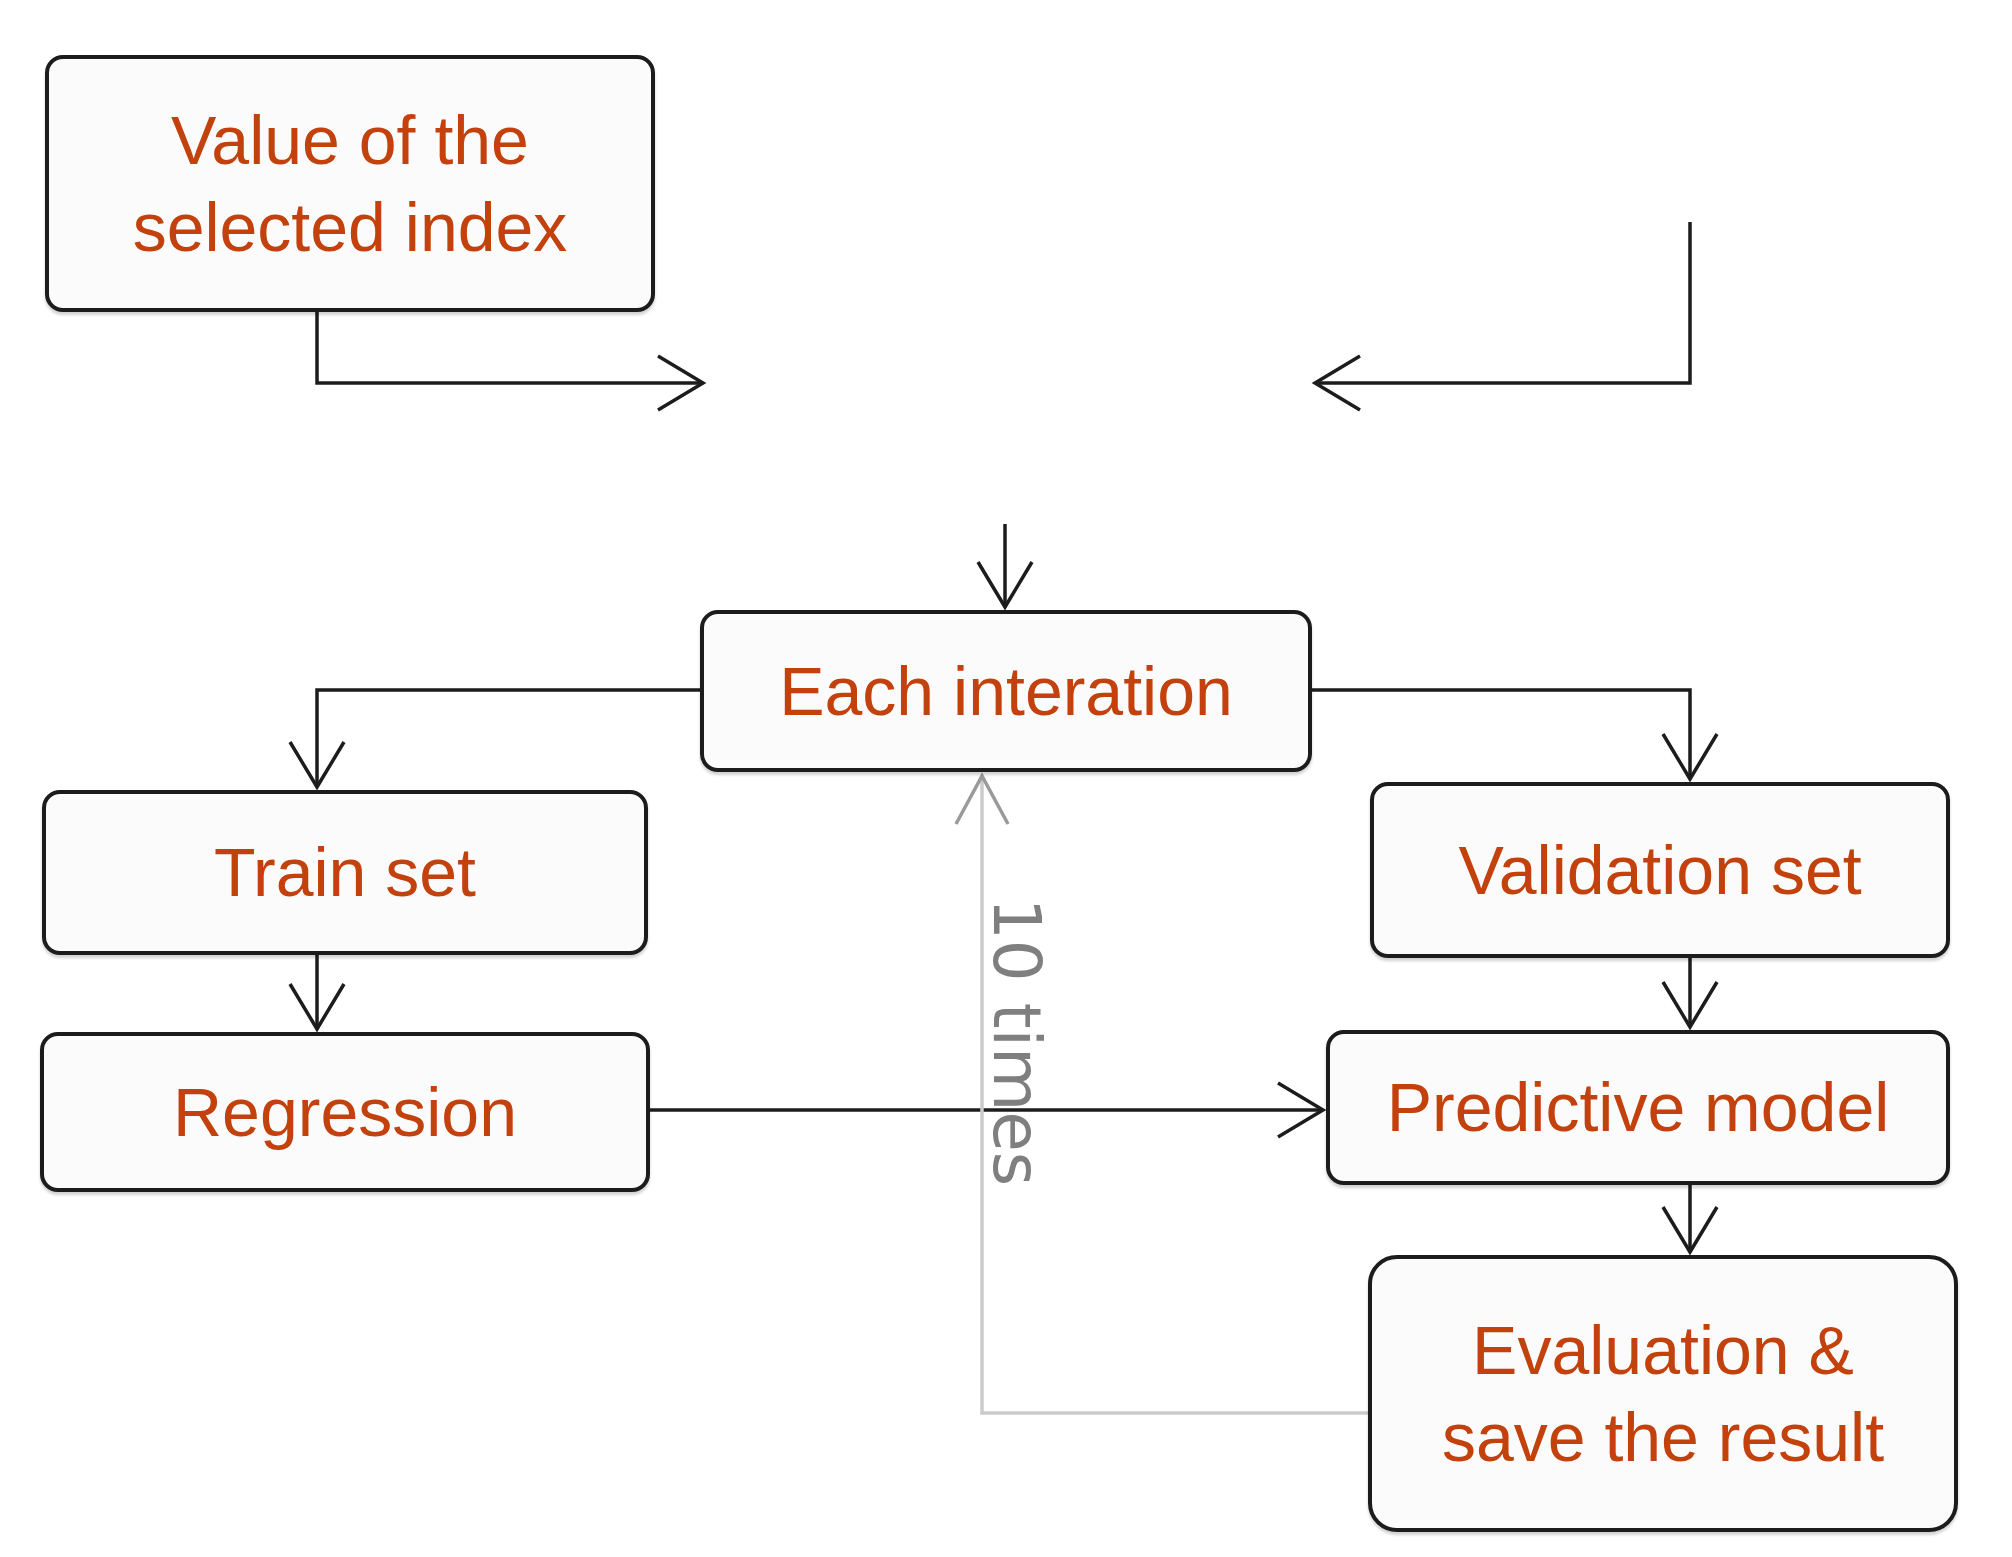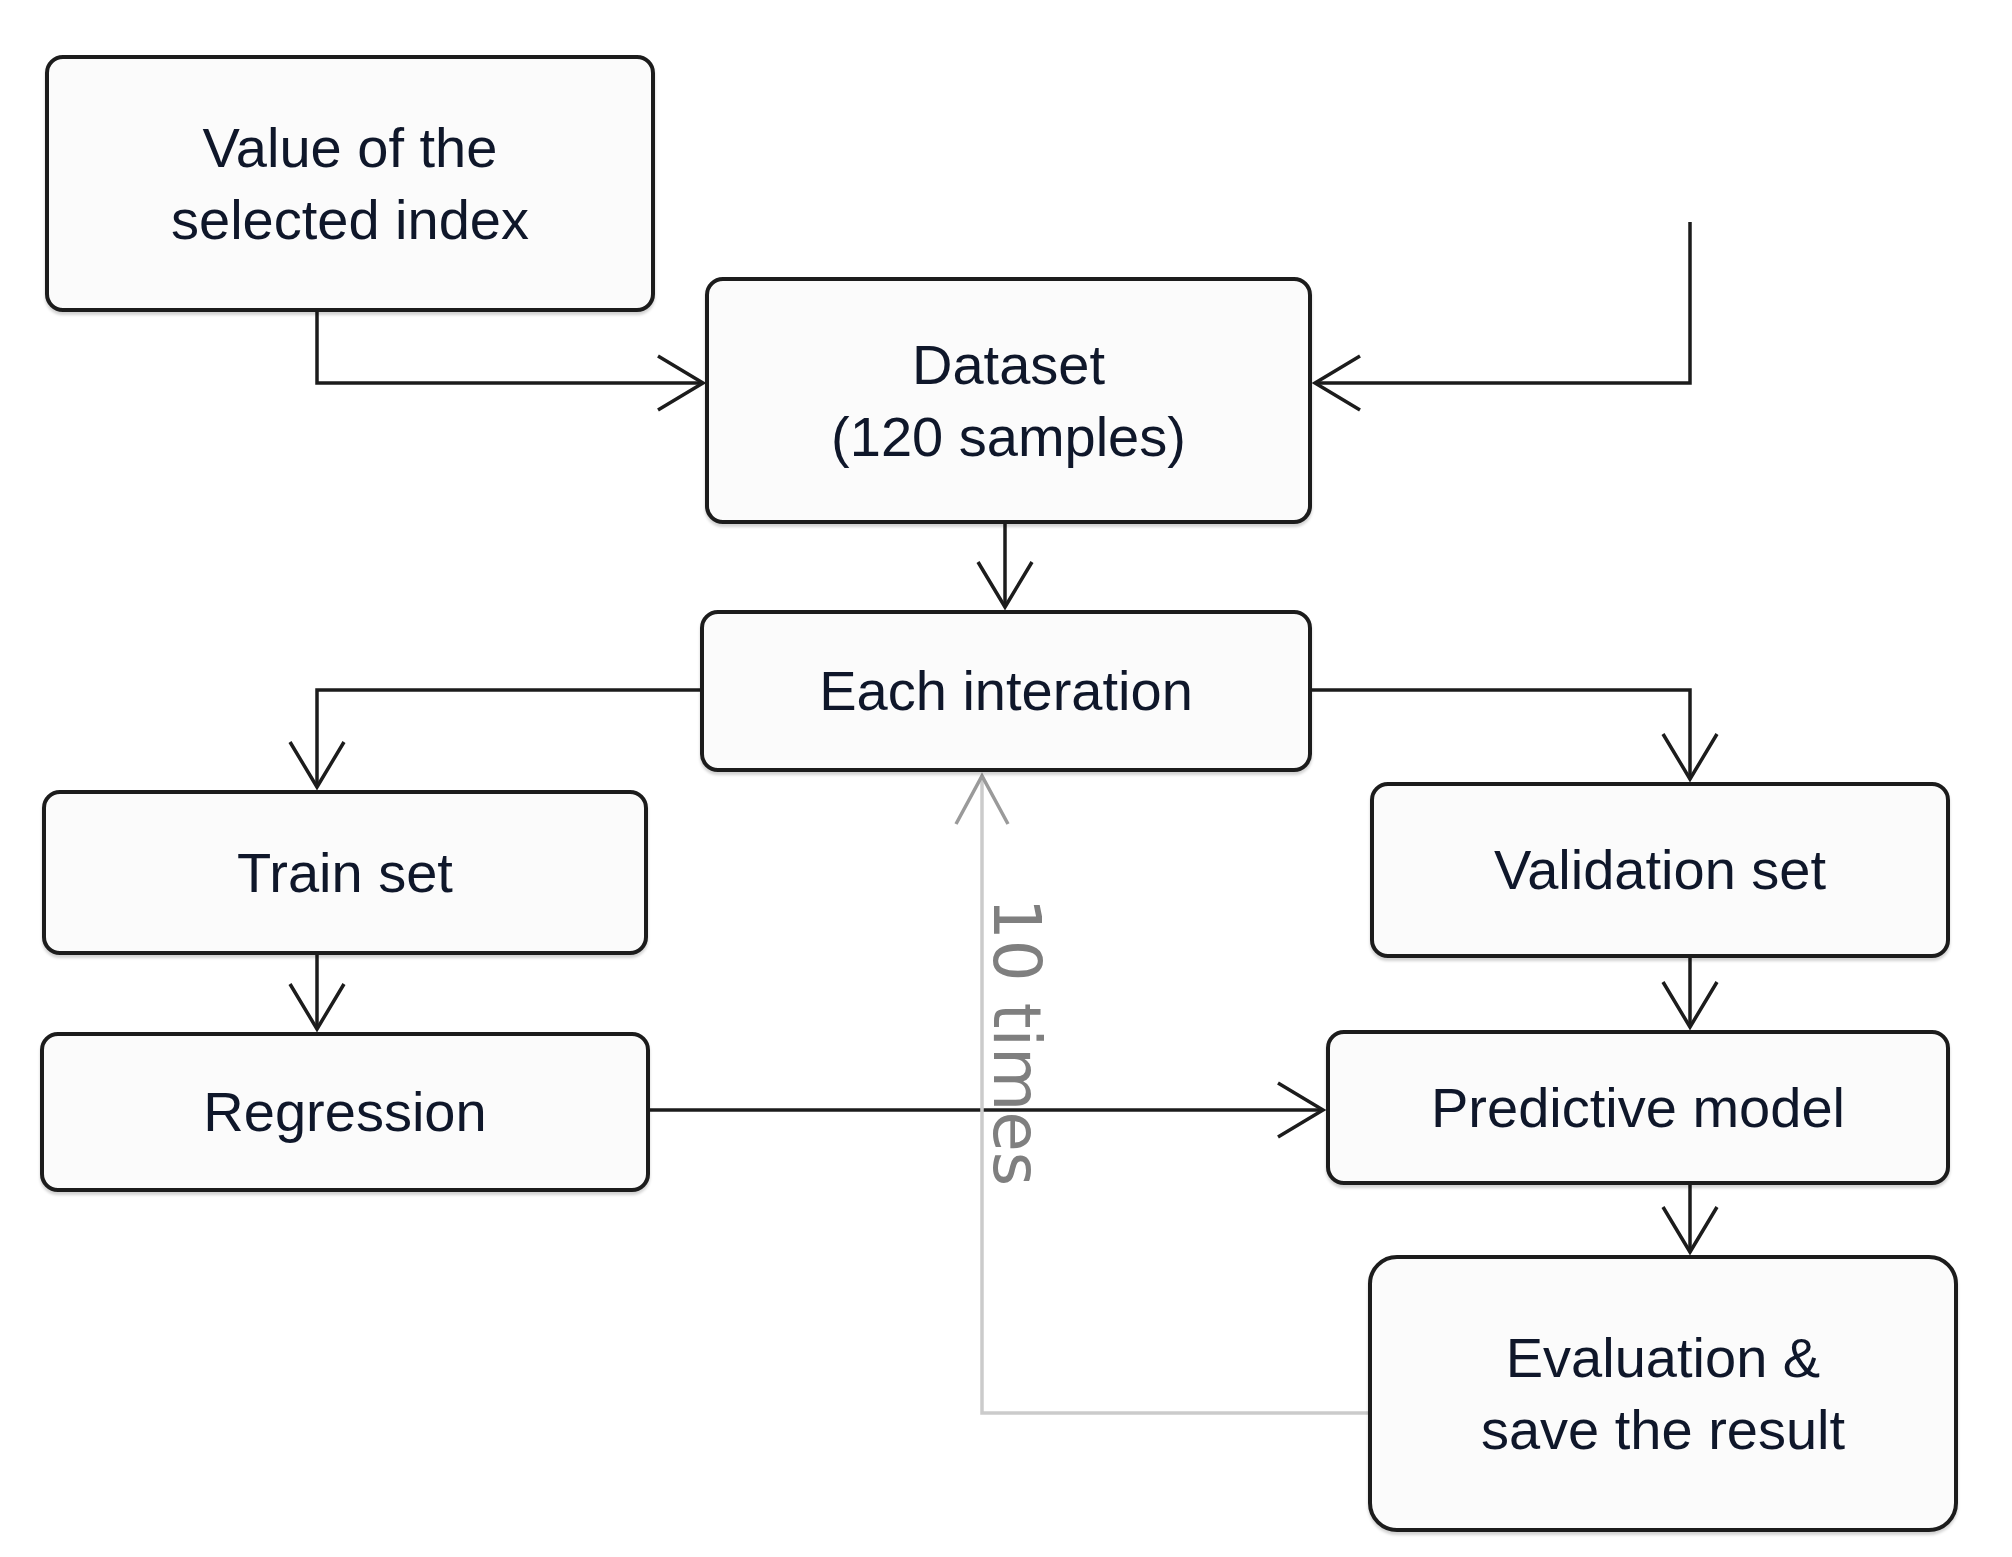--- a/index.html
+++ b/index.html
@@ -30,23 +30,23 @@
     border: 4px solid #1c1c1c;
     border-radius: 18px;
     display: flex;
     align-items: center;
     justify-content: center;
     text-align: center;
     box-shadow: 0 3px 3px rgba(0,0,0,0.18);
   }
   .node span {
     white-space: pre-line;
-    font-size: 56px;
+    font-size: 68px;
     line-height: 1.27;
-    color: #0f172a;
+    color: #c2410c;
     letter-spacing: 0px;
   }
   .node-selected-index   { left:  45px; top:   55px; width: 610px; height: 257px; }
   .node-chlorophyll      { left: 1288px; top:   52px; width: 676px; height: 171px; }
   .node-dataset          { left:  705px; top:  277px; width: 607px; height: 247px; }
   .node-iteration        { left:  700px; top:  610px; width: 612px; height: 162px; text-align: right; }
   .node-train            { left:   42px; top:  790px; width: 606px; height: 165px; }
   .node-validation       { left: 1370px; top:  782px; width: 580px; height: 176px; }
   .node-regression       { left:   40px; top: 1032px; width: 610px; height: 160px; }
   .node-predictive       { left: 1326px; top: 1030px; width: 624px; height: 155px; justify-content: center; }
@@ -101,24 +101,20 @@
     <path fill="none" stroke="#cbcbcb" stroke-width="3.5" d="M 1368 1413 L 982 1413 L 982 778"></path>
     <path fill="none" stroke="#9a9a9a" stroke-width="3.5" d="M 956 824 L 982 776 L 1008 824"></path>
   </svg>
 
   <div class="node node-selected-index">
     <span>Value of the
 selected index</span>
   </div>
 
 
-  <div class="node node-dataset">
-    <span>Dataset
-(120 samples)</span>
-  </div>
 
   <div class="node node-iteration">
     <span>Each interation</span>
   </div>
 
   <div class="node node-train">
     <span>Train set</span>
   </div>
 
   <div class="node node-regression">

